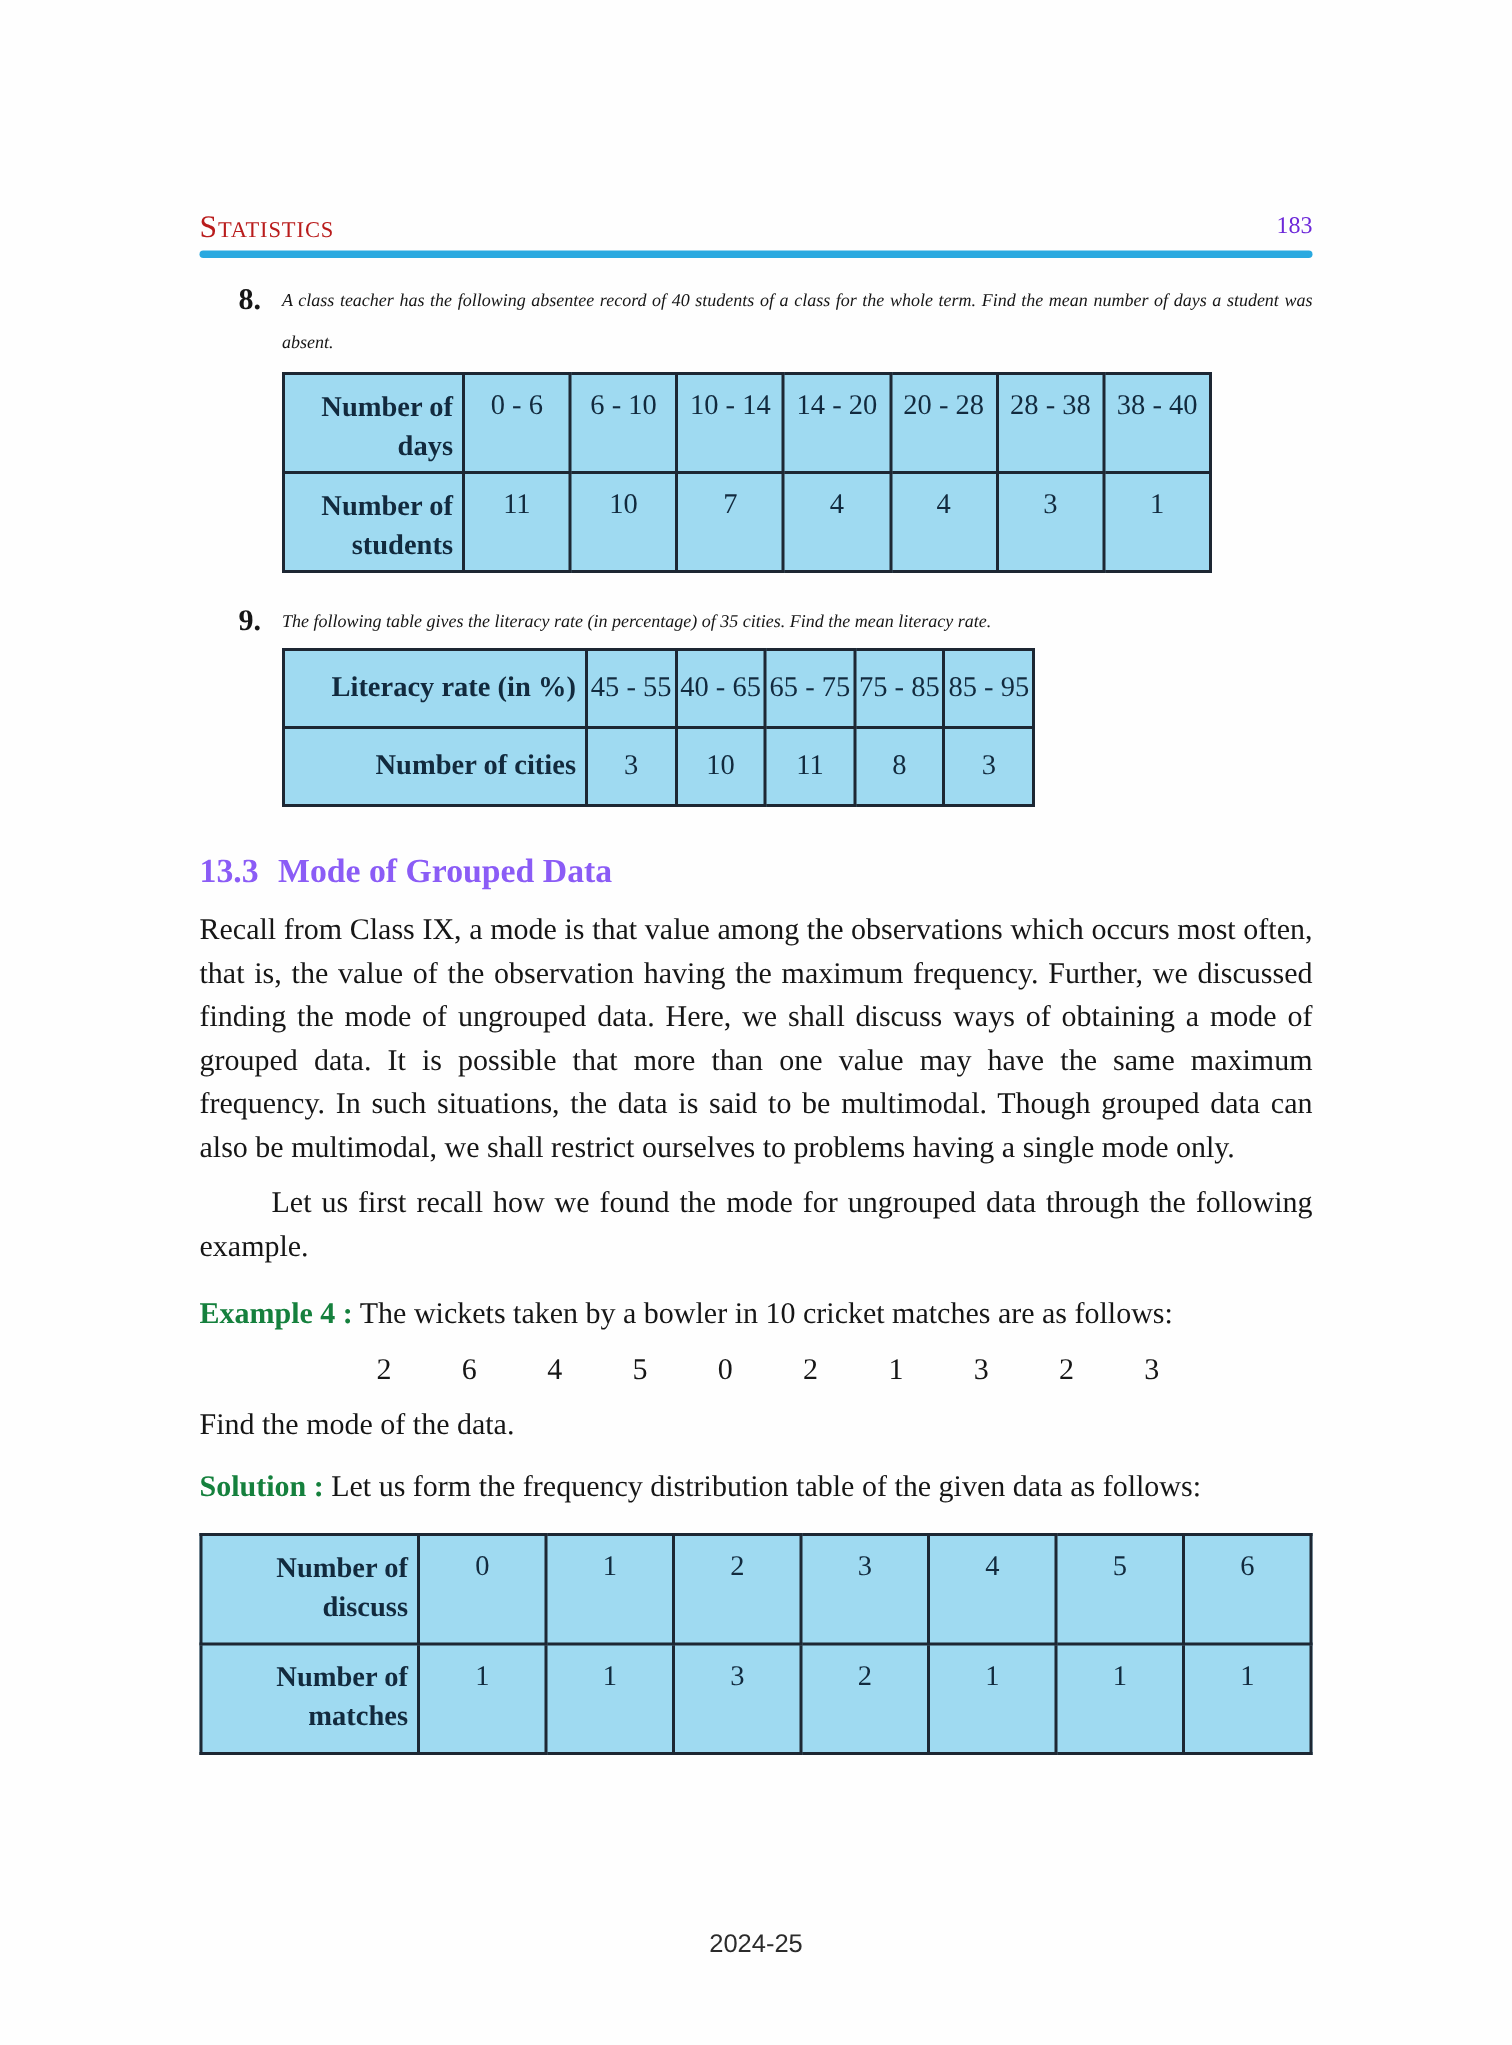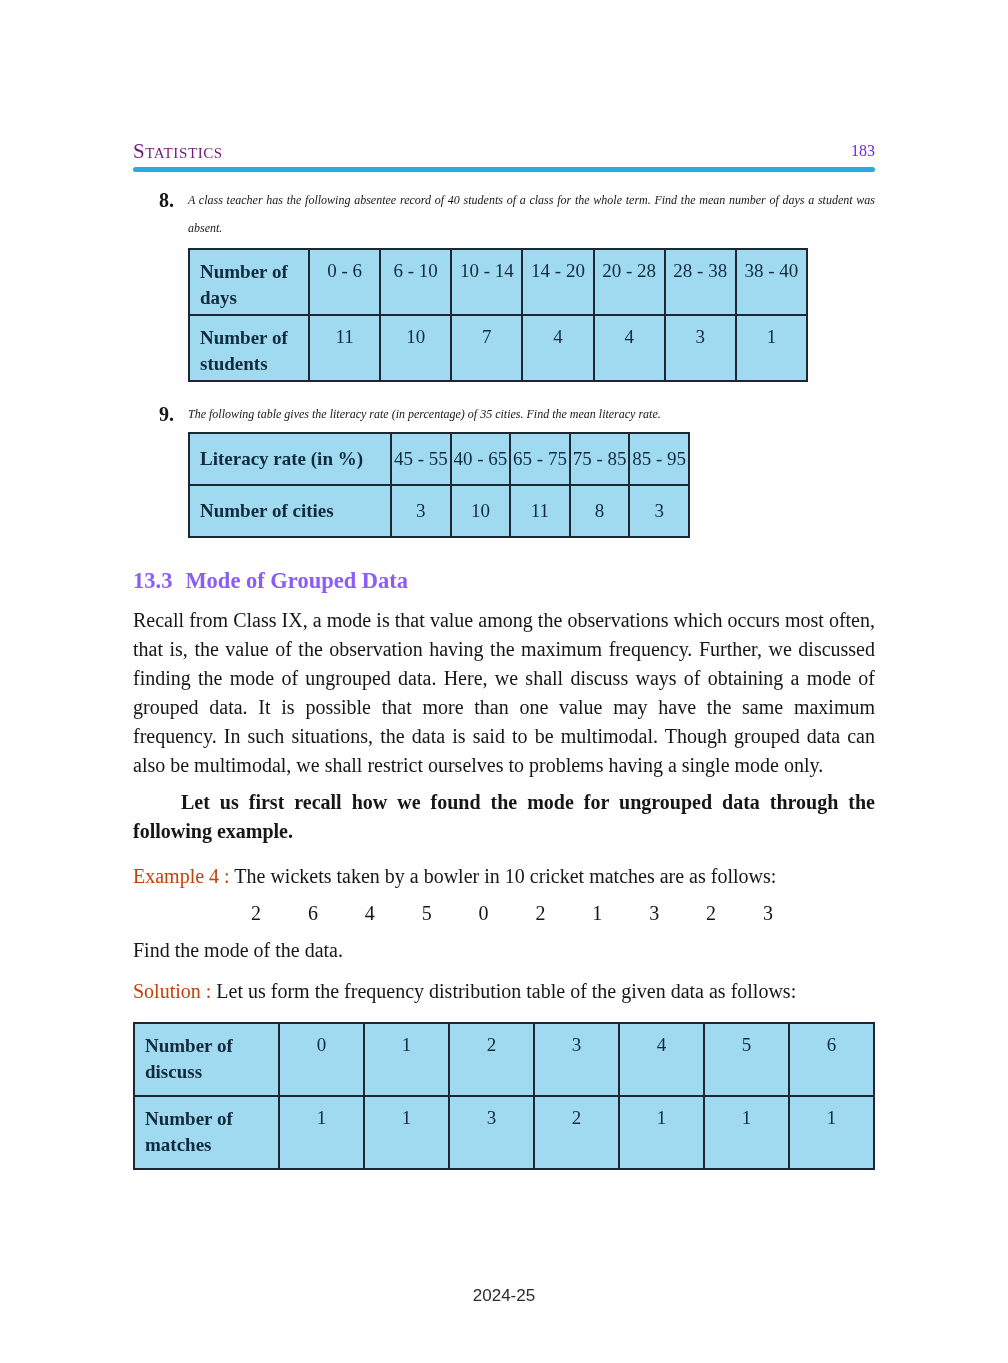--- a/index.html
+++ b/index.html
@@ -4,54 +4,54 @@
 <style>
   html,body { margin:0; padding:0; background:#ffffff; }
   .page {
     position:relative; width:1008px; height:1363px; background:#fefefe;
     font-family:"Liberation Serif", serif; color:#161616; overflow:hidden;
   }
   .content { position:absolute; left:133px; top:140px; width:742px; }
 
   
   .hdr { display:flex; justify-content:space-between; align-items:flex-end; }
-  .hdr-title { font-variant:small-caps; font-size:21px; line-height:22px; color:#701a75; letter-spacing:0.6px; }
+  .hdr-title { font-variant:small-caps; font-size:21px; line-height:22px; color:#b91c1c; letter-spacing:0.6px; }
   .hdr-page  { font-size:16px; line-height:22px; color:#6d28d9; }
   .rule { height:5px; background:#2aa9e0; border-radius:3px; margin-top:5px; }
 
   
   .q { display:flex; }
   .q8 { margin-top:14px; }
   .q9 { margin-top:18px; }
   .qnum { width:55px; padding-left:26px; box-sizing:border-box; font-weight:bold; font-size:20px; line-height:28px; }
   .qtext { flex:1; font-size:12px; line-height:28px; text-align:justify;font-style:italic; }
 
   
   table { border-collapse:collapse; background:#9fdaf1; table-layout:fixed; }
   td { border:2.4px solid #1d2733; color:#122a3e; font-size:19px; }
-  td.lbl { font-weight:bold; text-align:left; vertical-align:top; padding:9px 6px 0 10px; line-height:26px; }
+  td.lbl { font-weight:bold; text-align:right; vertical-align:top; padding:9px 6px 0 10px; line-height:26px; }
   td.val { text-align:center; vertical-align:top; padding-top:10px; }
   .tbl-absentee { margin:6px 0 0 55px; width:620px; }
   .tbl-absentee tr { height:66px; }
   .tbl-literacy { margin:4px 0 0 55px; width:502px; }
   .tbl-literacy tr { height:52px; }
   .tbl-literacy td.lbl { vertical-align:middle; padding-top:0; }
   .tbl-literacy td.val { vertical-align:middle; padding-top:0; }
   .tbl-wickets { margin:16px 0 0 0; width:742px; }
   .tbl-wickets tr { height:73px; }
 
   
   .sec-head { margin-top:30px; font-size:22.5px; font-weight:bold; color:#8b5cf6; line-height:26px; }
   .sec-head .sec-num { margin-right:13px; }
   .para1 { margin-top:12px; font-size:20px; line-height:29px; text-align:justify; }
-  .para2 { margin-top:8px;  font-size:20px; line-height:29px; text-align:justify; text-indent:48px;font-weight:bold; }
+  .para2 { margin-top:8px;  font-size:20px; line-height:29px; text-align:justify; text-indent:48px; }
 
   
   .ex-line { margin-top:16px; font-size:20px; line-height:29px; }
-  .blue-label { color:#c2410c; font-weight:normal; }
+  .blue-label { color:#15803d; font-weight:bold; }
   .values-row { margin:8px 0 0 118px; width:522px; display:flex; justify-content:space-between; font-size:20px; line-height:29px; }
   .find-line { margin-top:8px; font-size:20px; line-height:29px; }
   .sol-line { margin-top:12px; font-size:20px; line-height:29px; }
 
   
   .footer { position:absolute; left:0; right:0; top:1286px; text-align:center;
             font-family:"Liberation Sans", sans-serif; font-size:17px; color:#2b2b2b; }
 </style>
 </head>
 <body>

